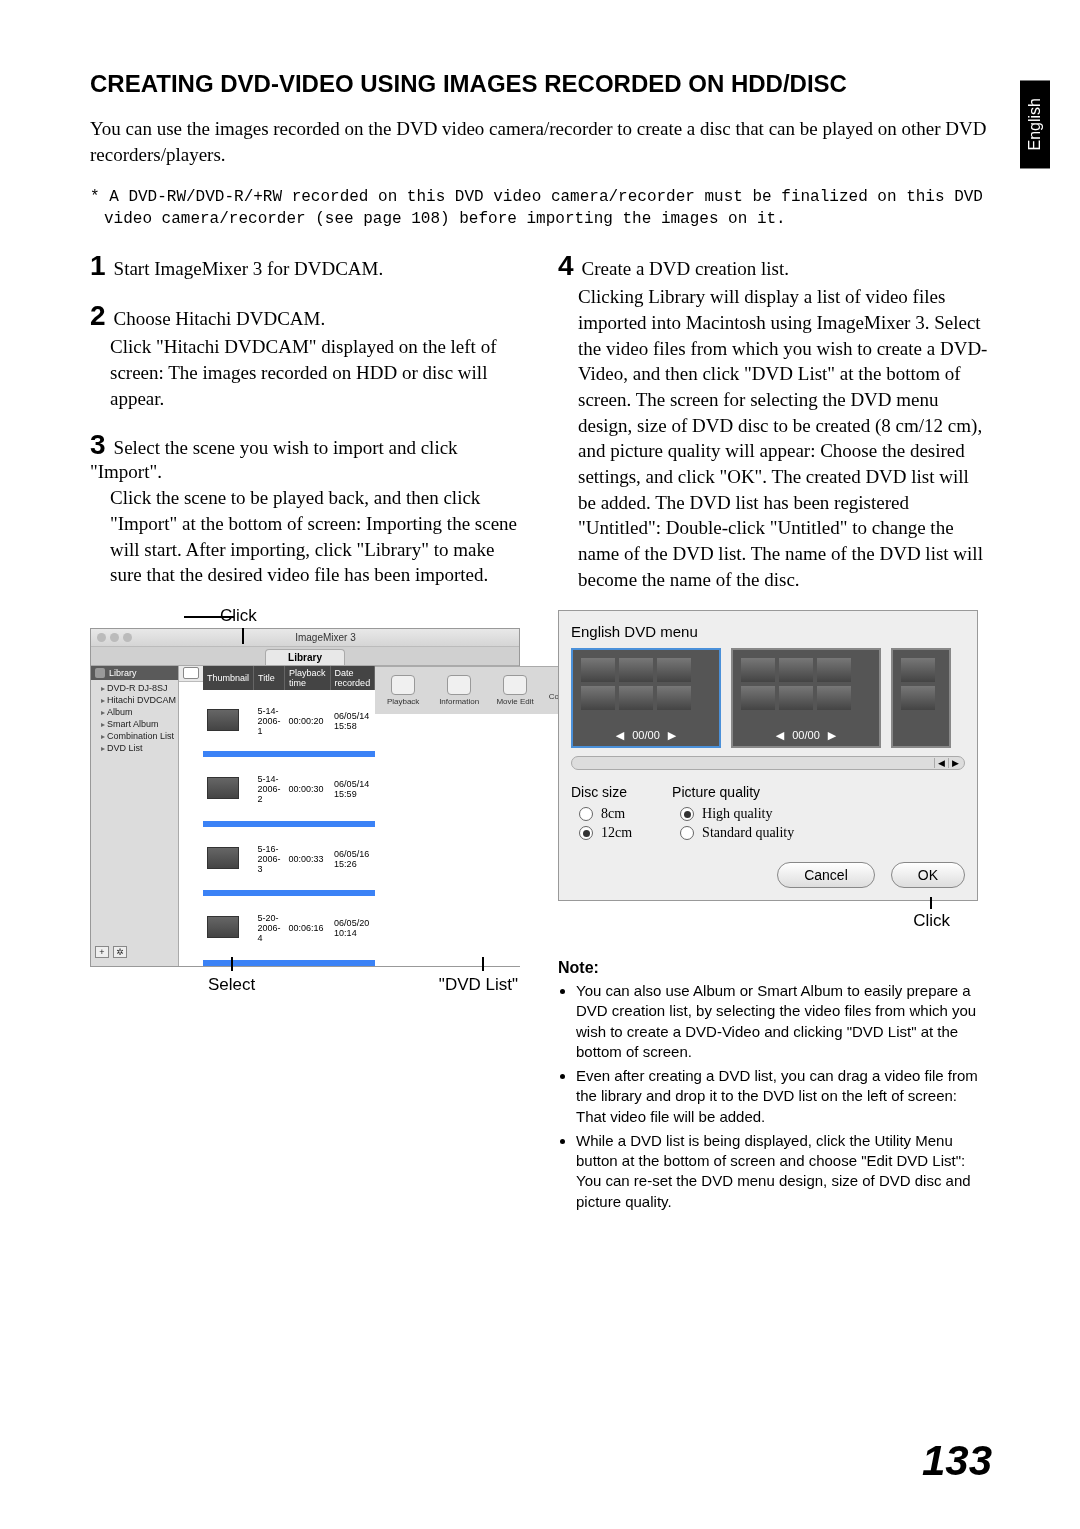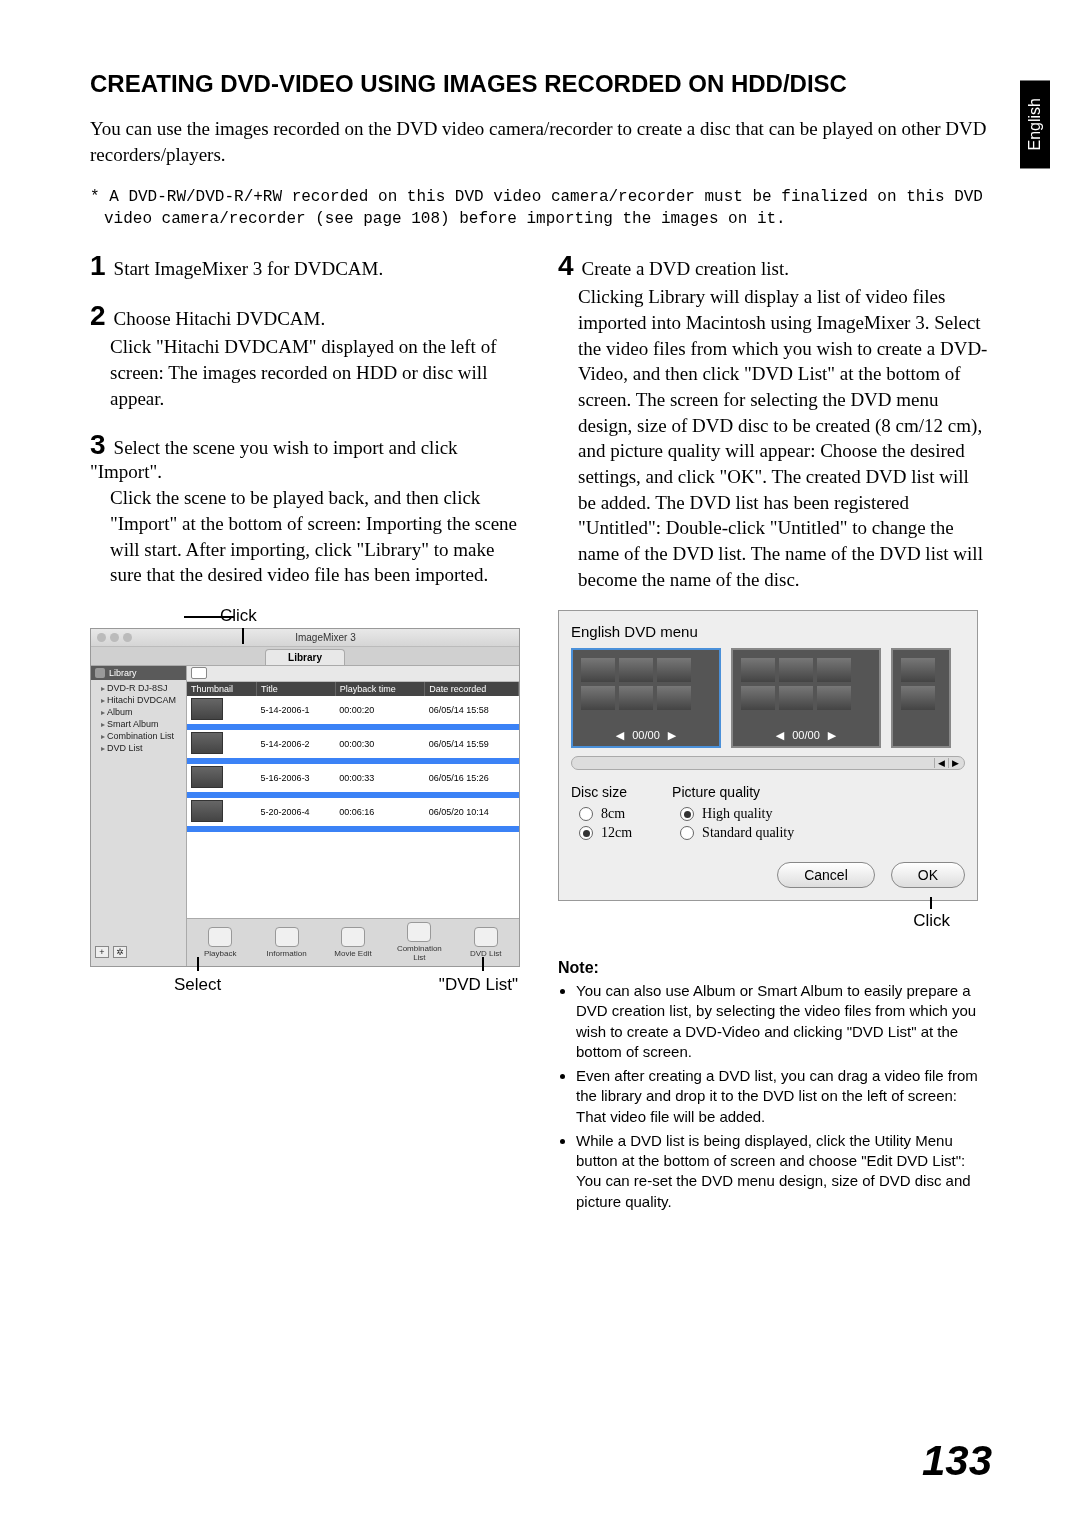--- a/index.html
+++ b/index.html
@@ -26,35 +26,35 @@
   .shot1 .tabbar .tab { display: inline-block; background: #e8e8e8; border: 1px solid #aaa; border-bottom: none; padding: 2px 22px; border-radius: 4px 4px 0 0; }
   .shot1 .body { display: flex; height: 300px; }
   .shot1 .sidebar { width: 96px; background: #dcdcdc; border-right: 1px solid #aaa; font-size: 9px; color: #222; }
   .shot1 .sidebar .sec { background: #5a5a5a; color: #fff; padding: 2px 4px; display:flex; align-items:center; gap:4px; }
   .shot1 .sidebar .sec .icon { width:10px; height:10px; background:#999; border-radius:2px; display:inline-block; }
   .shot1 .sidebar ul { list-style: none; padding: 2px 2px 2px 10px; }
   .shot1 .sidebar li { padding: 1px 0; white-space: nowrap; overflow: hidden; }
   .shot1 .sidebar li::before { content: "▸"; font-size: 8px; margin-right: 2px; color:#666; }
   .shot1 .sidebar .bottombtns { position: relative; top: 188px; display:flex; gap:4px; padding:2px 4px; }
   .shot1 .sidebar .bottombtns span { width:14px; height:12px; border:1px solid #888; background:#eee; display:inline-block; font-size:9px; text-align:center; line-height:10px; }
-  .shot1 .main { flex: 1; display: flex; flex-direction: column; background: #fff; }
+  .shot1 .main { flex: 1; display: flex; flex-direction: row; background: #fff; }
   .shot1 .main .viewbar { height: 16px; background: #e8e8e8; border-bottom: 1px solid #bbb; display:flex; align-items:center; padding:0 4px; }
   .shot1 .main .viewbar .vicon { width:16px; height:12px; border:1px solid #888; background:#fff; border-radius:2px; }
   .shot1 table { width: 100%; border-collapse: collapse; font-size: 9px; }
   .shot1 th { background: #444; color: #fff; font-weight: normal; padding: 2px 4px; text-align: left; border-right:1px solid #666; }
   .shot1 td { padding: 2px 4px; border-bottom: 6px solid #3b82f6; vertical-align: middle; }
   .shot1 .thumb { width: 32px; height: 22px; background: linear-gradient(#666,#444); display: inline-block; border:1px solid #333; }
   .shot1 .toolbar { height: 48px; background: #d8d8d8; border-top: 1px solid #aaa; display: flex; justify-content: space-around; align-items: center; font-size: 8px; color:#333; }
   .shot1 .toolbar .tbtn { text-align: center; width: 56px; }
   .shot1 .toolbar .ticon { width: 24px; height: 20px; margin: 0 auto 2px; background:#f0f0f0; border:1px solid #999; border-radius:4px; }
   .s1-callouts { display:flex; justify-content:space-between; font-family: Arial, sans-serif; font-size:17px; margin-top:8px; }
   .s1-click { font-family: Arial, sans-serif; font-size: 17px; margin-left: 130px; margin-bottom: 2px; position:relative; }
   .s1-click::after { content:""; position:absolute; left:22px; top:22px; width:2px; height:16px; background:#000; }
   .s1-click::before { content:""; position:absolute; left:-36px; top:10px; width:50px; height:2px; background:#000; }
-  .s1-sel { margin-left: 84px; text-align:center; position:relative; }
+  .s1-sel { margin-left: 118px; text-align:center; position:relative; }
   .s1-sel::before { content:""; position:absolute; left:50%; top:-18px; width:2px; height:14px; background:#000; transform:translateX(-50%); }
   .s1-dvd { margin-right: 4px; text-align:right; position:relative; }
   .s1-dvd::before { content:""; position:absolute; right:34px; top:-18px; width:2px; height:14px; background:#000; }
 
   
   .shot2 { width: 420px; border: 1px solid #999; background: #eee; font-family: Arial, sans-serif; font-size: 13px; margin-top: 6px; padding: 12px; }
   .shot2 .hdr { font-size: 15px; margin-bottom: 8px; }
   .shot2 .previews { display:flex; gap:10px; overflow:hidden; margin-bottom:8px; }
   .shot2 .prev { width: 150px; height: 100px; background: #555; border: 2px solid #888; position:relative; flex: 0 0 auto; }
   .shot2 .prev.sel { border-color: #4a90d9; }

